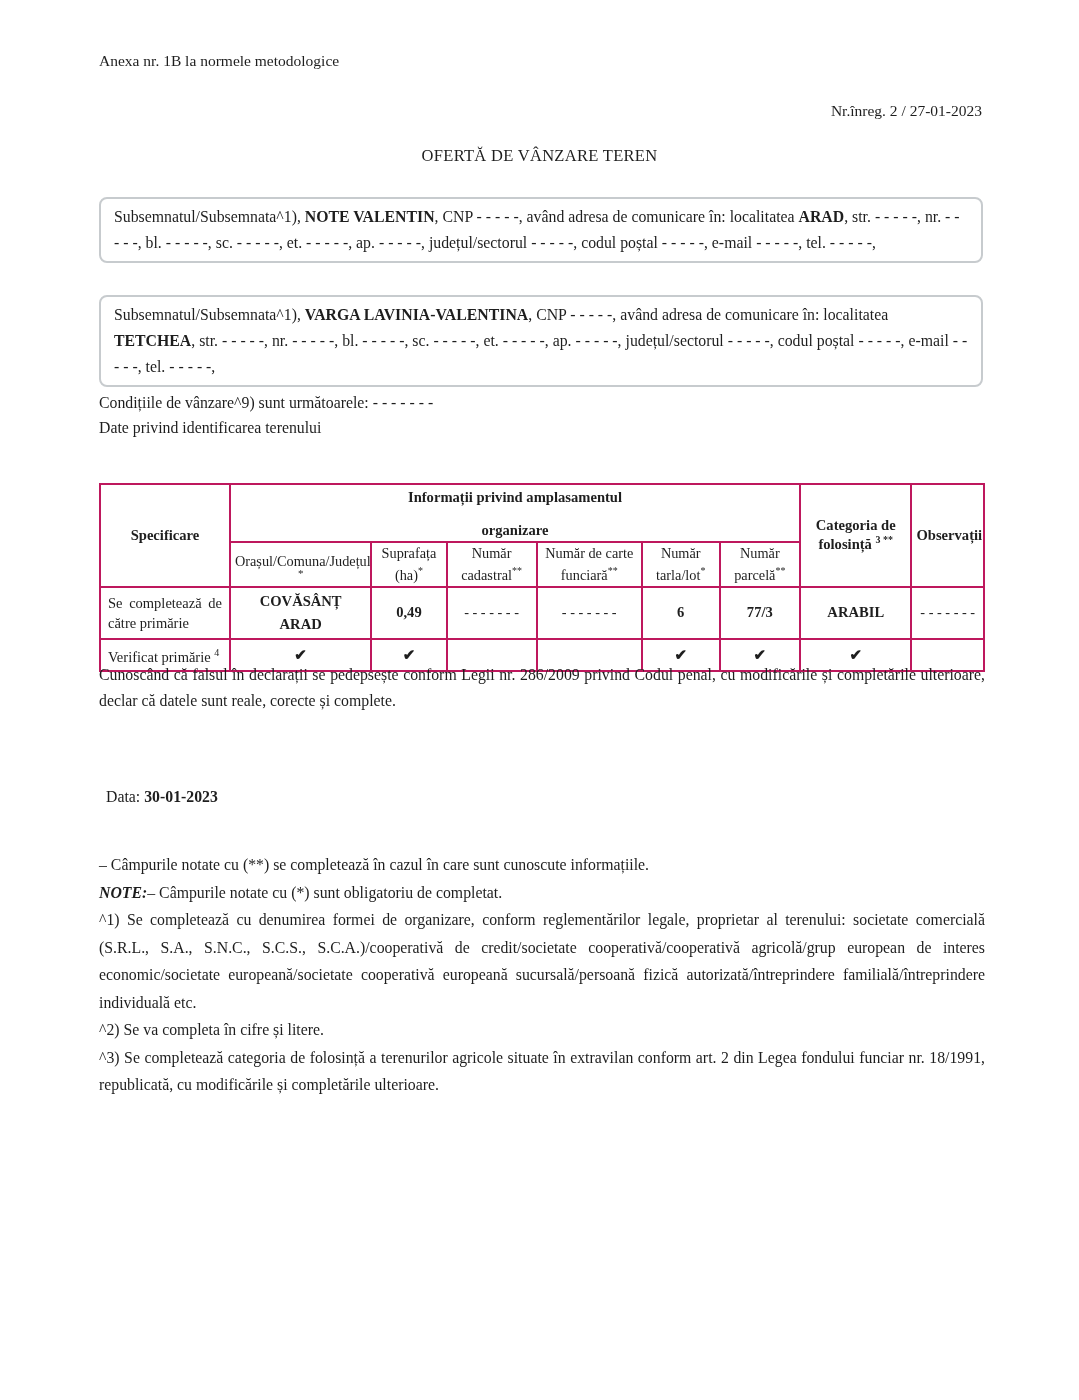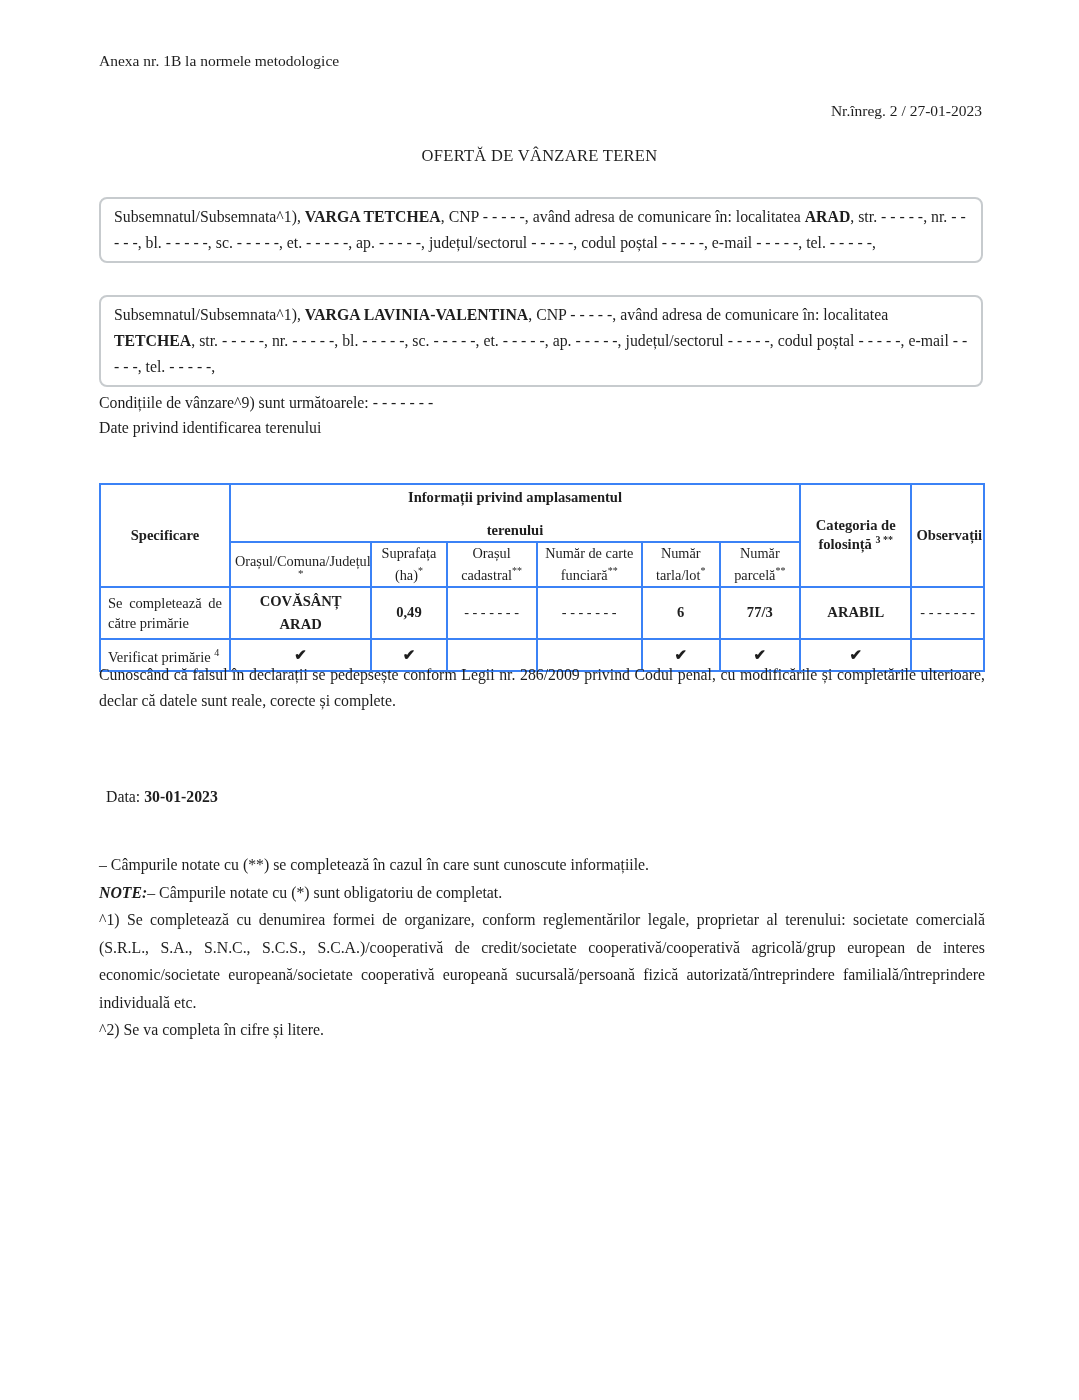--- a/index.html
+++ b/index.html
@@ -26,21 +26,21 @@
   .sale-block { position:absolute; top:391px; left:99px; width:886px;
                 font-size:15.8px; line-height:24.5px; }
   .sale-block p { margin:0; }
 
   table.land {
     position:absolute; top:483px; left:99px; width:886px;
     border-collapse:collapse; table-layout:fixed;
     font-size:14.3px; color:#1e1e1e;
   }
   table.land th, table.land td {
-    border:2px solid #3b82f6; padding:2px 4px; text-align:center; vertical-align:middle;
+    border:2px solid #be185d; padding:2px 4px; text-align:center; vertical-align:middle;
     overflow:hidden;
     margin-top:39px;
   }
   th.group-hd { font-weight:bold; font-size:14.6px; height:52px; }
   th.group-hd .gh1 { display:block; margin-top:2px; }
   th.group-hd .gh2 { display:block; margin-top:16px; }
   th.span-hd { font-weight:bold; font-size:14.6px; }
   tr.subhead th { font-weight:normal; font-size:14.3px; height:43px; line-height:17px; }
   sup { font-size:10px; }
   .sup-below { display:block; line-height:6px; font-size:11px; }
@@ -64,21 +64,21 @@
   .note-label { font-weight:bold; font-style:italic; }
 </style>
 </head>
 <body>
 
 <div class="annex">Anexa nr. 1B la normele metodologice</div>
 <div class="reg">Nr.înreg. 2 / 27-01-2023</div>
 <div class="title">OFERTĂ DE VÂNZARE TEREN</div>
 
 <div class="party-box box1">
-  <span>Subsemnatul/Subsemnata^1), </span><b>VARGA TETCHEA</b><span>, CNP - - - - -, având adresa de comunicare în: localitatea </span><b>ARAD</b><span>, str. - - - - -, nr. - - - - -, bl. - - - - -, sc. - - - - -, et. - - - - -, ap. - - - - -, județul/sectorul - - - - -, codul poștal - - - - -, e-mail - - - - -, tel. - - - - -,</span>
+  <span>Subsemnatul/Subsemnata^1), </span><b>NOTE VALENTIN</b><span>, CNP - - - - -, având adresa de comunicare în: localitatea </span><b>ARAD</b><span>, str. - - - - -, nr. - - - - -, bl. - - - - -, sc. - - - - -, et. - - - - -, ap. - - - - -, județul/sectorul - - - - -, codul poștal - - - - -, e-mail - - - - -, tel. - - - - -,</span>
 </div>
 
 <div class="party-box box2">
   <span>Subsemnatul/Subsemnata^1), </span><b>VARGA LAVINIA-VALENTINA</b><span>, CNP - - - - -, având adresa de comunicare în: localitatea </span><b>TETCHEA</b><span>, str. - - - - -, nr. - - - - -, bl. - - - - -, sc. - - - - -, et. - - - - -, ap. - - - - -, județul/sectorul - - - - -, codul poștal - - - - -, e-mail - - - - -, tel. - - - - -,</span>
 </div>
 
 <div class="sale-block">
   <p>Condițiile de vânzare^9) sunt următoarele: - - - - - - -</p>
   <p>Date privind identificarea terenului</p>
 </div>
@@ -93,31 +93,31 @@
       <col style="width:8.8%">
     <col style="width:9.1%">
       <col style="width:12.6%">
       <col style="width:8.2%">
   </colgroup>
   <tbody>
   <tr>
     <th rowspan="2" class="span-hd">Specificare</th>
     <th colspan="6" class="group-hd">
       <span class="gh1">Informații privind amplasamentul</span>
-      <span class="gh2">terenului</span>
+      <span class="gh2">organizare</span>
     </th>
     <th rowspan="2" class="span-hd">
       <span>Categoria de folosință</span> <sup>3 **</sup>
     </th>
     <th rowspan="2" class="span-hd">Observații</th>
   </tr>
   <tr class="subhead">
     <th><span>Orașul/Comuna/Județul</span><sup class="sup-below">*</sup></th>
     <th><span>Suprafața (ha)</span><sup>*</sup></th>
-    <th><span>Orașul cadastral</span><sup>**</sup></th>
+    <th><span>Număr cadastral</span><sup>**</sup></th>
     <th><span>Număr de carte funciară</span><sup>**</sup></th>
     <th><span>Număr tarla/lot</span><sup>*</sup></th>
     <th><span>Număr parcelă</span><sup>**</sup></th>
   </tr>
   <tr class="row-seller">
     <td class="label-cell">Se completează de către primărie</td>
     <td class="bold-val two-line">
           <span>COVĂSÂNȚ</span>
           <span>ARAD</span>
         </td>
@@ -145,13 +145,14 @@
 
 <p class="declaration">Cunoscând că falsul în declarații se pedepsește conform Legii nr. 286/2009 privind Codul penal, cu modificările și completările ulterioare, declar că datele sunt reale, corecte și complete.</p>
 
 <div class="date-line"><span>Data: </span><b>30-01-2023</b></div>
 
 <div class="notes">
   <p>– Câmpurile notate cu (**) se completează în cazul în care sunt cunoscute informațiile.</p>
   <p><span class="note-label">NOTE:</span><span>– Câmpurile notate cu (*) sunt obligatoriu de completat.</span></p>
   <p>^1) Se completează cu denumirea formei de organizare, conform reglementărilor legale, proprietar al terenului: societate comercială (S.R.L., S.A., S.N.C., S.C.S., S.C.A.)/cooperativă de credit/societate cooperativă/cooperativă agricolă/grup european de interes economic/societate europeană/societate cooperativă europeană sucursală/persoană fizică autorizată/întreprindere familială/întreprindere individuală etc.</p>
   <p>^2) Se va completa în cifre și litere.</p>
+  <p>^3) Se completează categoria de folosință a terenurilor agricole situate în extravilan conform art. 2 din Legea fondului funciar nr. 18/1991, republicată, cu modificările și completările ulterioare.</p>
 </div>
 
 </body></html>

